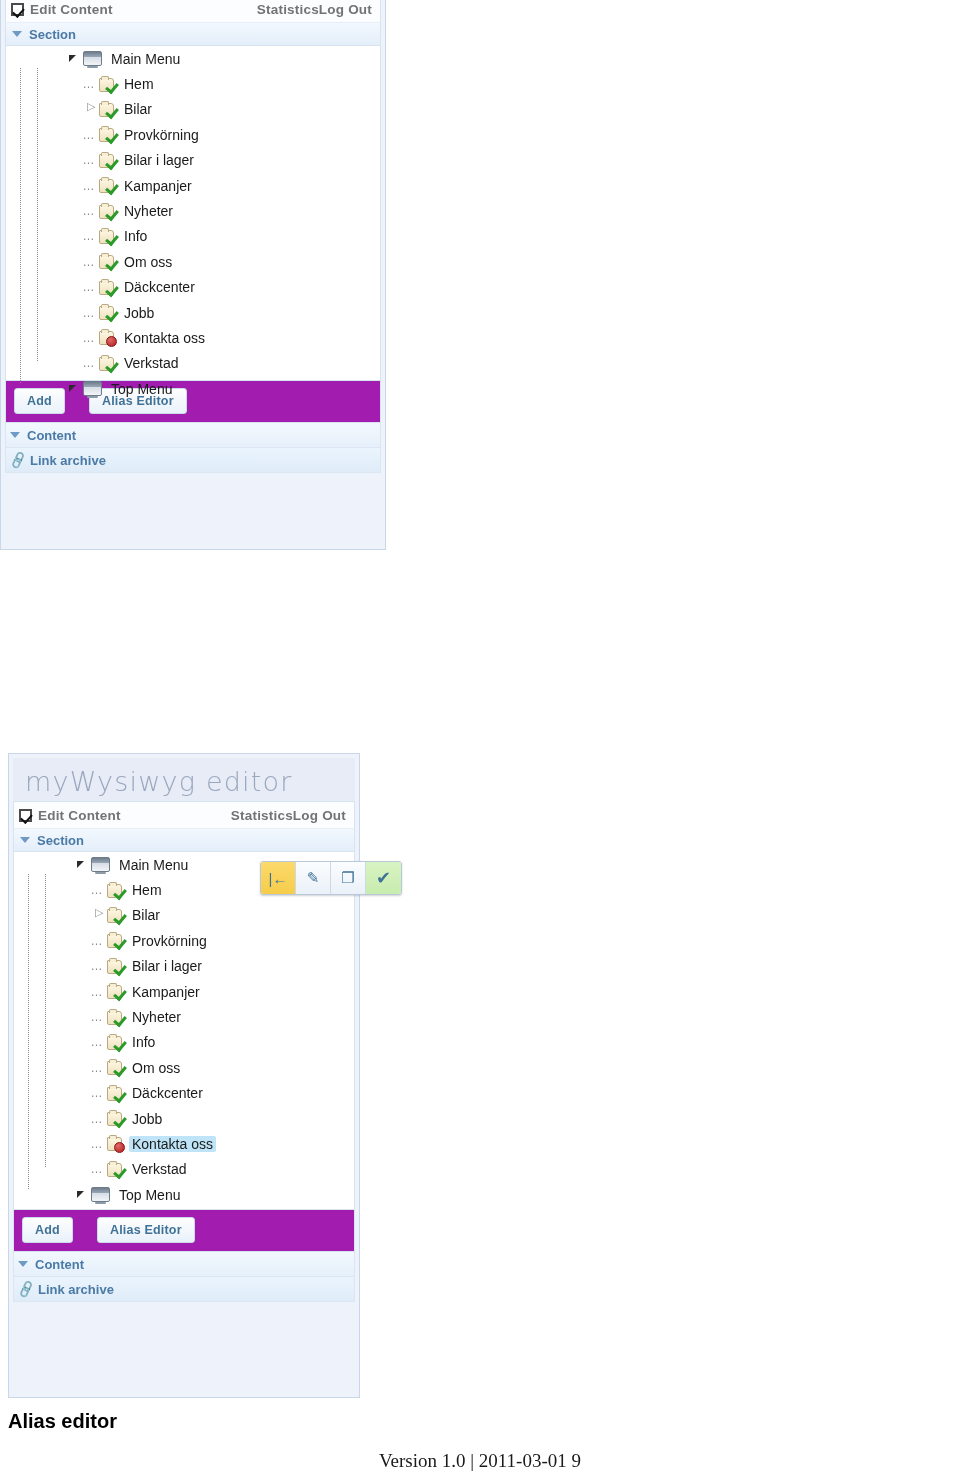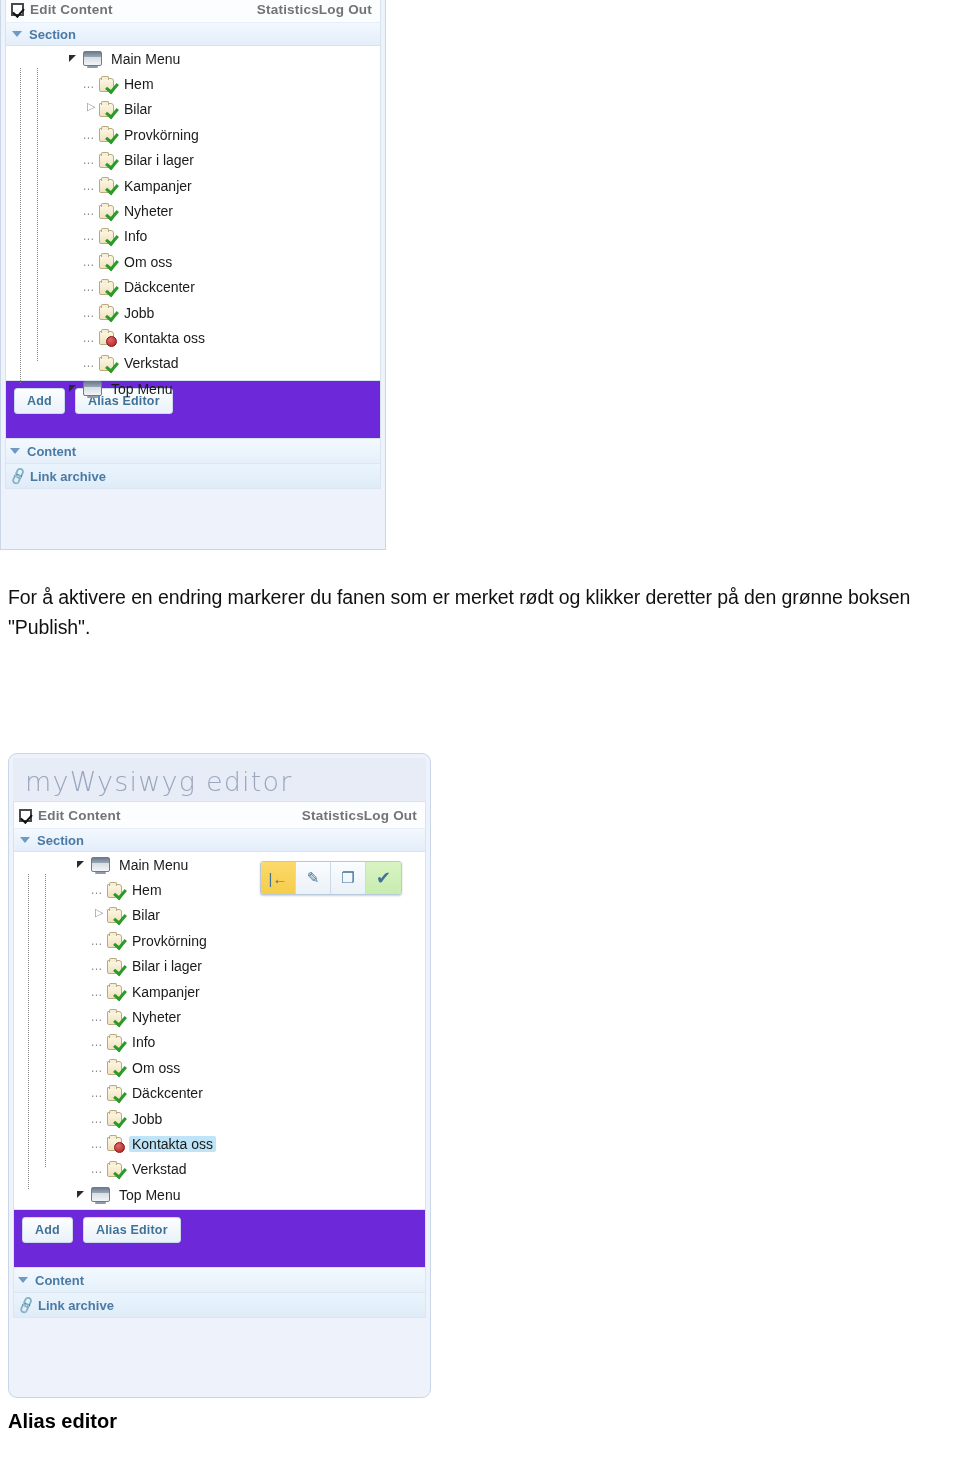--- a/index.html
+++ b/index.html
@@ -197,23 +197,23 @@
     border:1px solid #8c1212;
   }
 
   .trow.selected .label {
     background: #bfe4f7;
     border-radius: 2px;
   }
 
   
   .btn-row {
-    display: flex; gap: 10px;
-    padding: 7px 6px 24px 8px;
-    background: #6d28d9;
+    display: flex; gap: 24px;
+    padding: 7px 6px 8px 8px;
+    background: #a21caf;
     border: 1px solid #d8e3f0;
     border-top: none;
   }
   .btn {
     background: linear-gradient(#fdfefe, #e9f1fa);
     border: 1px solid #cadaea;
     border-radius: 3px;
     color: #3f7296;
     font-size: 12.5px;
     font-weight: bold;
@@ -418,24 +418,23 @@
         <span class="tri-down"></span>
         <span class="lbl">Content</span>
       </div>
       <div class="strip link">
         <span class="ico-link">🔗</span>
         <span class="lbl">Link archive</span>
       </div>
     </div>
   </div>
 
-  <div class="copy" style="left:8px; top:582px; width:944px;">For å aktivere en endring markerer du fanen som er merket rødt og klikker deretter på den grønne boksen "Publish".</div>
-
-
-  <div class="cms-panel" id="panel2" style="left:8px; top:753px; width:423px; height:645px;border-radius:9px;">
+
+
+  <div class="cms-panel" id="panel2" style="left:8px; top:753px; width:352px; height:645px;">
     <div class="cms-inner">
 
       <div class="logo-bar">
         <div class="logo-text">myWysiwyg editor</div>
       </div>
 
       <div class="menubar">
         <span class="chk"></span>
         <span class="mi first">Edit Content</span>
         <span class="mi">Statistics</span>
@@ -584,14 +583,15 @@
       </div>
       <div class="strip link">
         <span class="ico-link">🔗</span>
         <span class="lbl">Link archive</span>
       </div>
     </div>
   </div>
 
   <div class="h-alias" style="left:8px; top:1410px;">Alias editor</div>
 
+  <div class="footer" style="left:0; top:1450px;">Version 1.0 | 2011-03-01 9</div>
 
 </div>
 
 </body></html>

